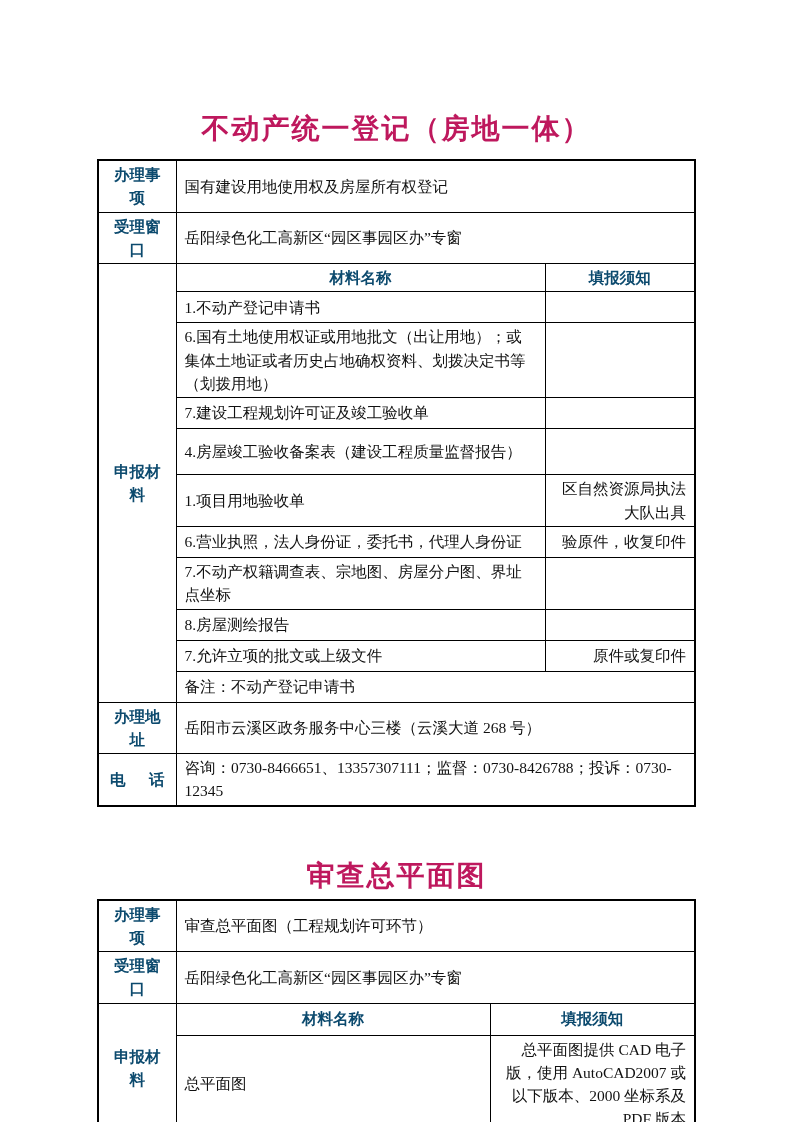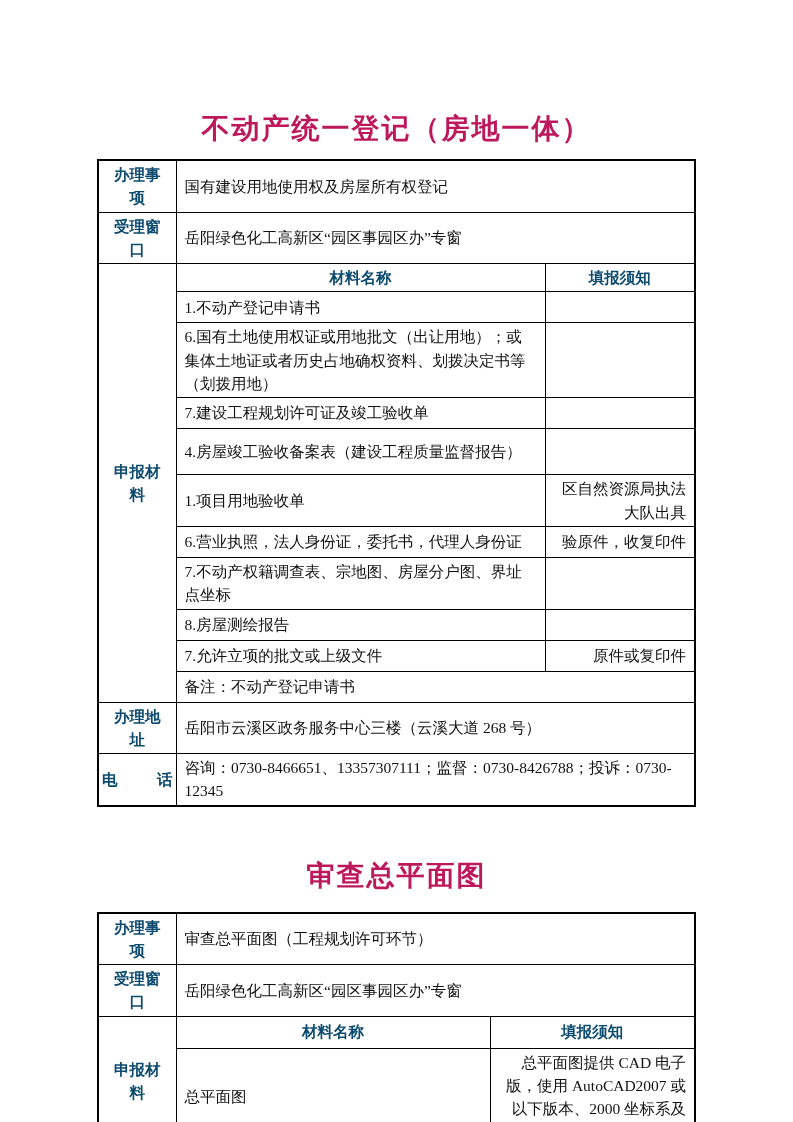--- a/index.html
+++ b/index.html
@@ -17,21 +17,21 @@
   }
   .doc-title {
     text-align: center;
     font-family: "Liberation Serif", "DejaVu Serif", serif;
     font-weight: 700;
     font-size: 28px;
     letter-spacing: 2px;
     color: #be185d;
   }
   .doc-title.first { margin: 110px 0 11px 0; }
-  .doc-title.second { margin: 50px 0 17px 0; }
+  .doc-title.second { margin: 50px 0 4px 0; }
 
   table.doc-table {
     border-collapse: collapse;
     table-layout: fixed;
     width: 597px;
     margin: 0 auto;
     border: 2px solid #000000;
   }
   table.doc-table td, table.doc-table th {
     border: 1px solid #000000;
@@ -46,21 +46,21 @@
     font-family: "Liberation Sans", "DejaVu Sans", sans-serif;
     font-weight: 700;
     font-size: 15px;
     text-align: center;
     color: #0c4a6e;
     padding: 2px 4px;
   }
   td.lbl.spread {
     text-align: justify;
     text-align-last: justify;
-    padding: 2px 3px;
+    padding: 2px 11px;
   }
   td.val {
     text-align: left;
     padding-left: 10px;
   }
   td.note {
     text-align: right;
     padding-left: 9px;
     padding-right: 9px;
   }

